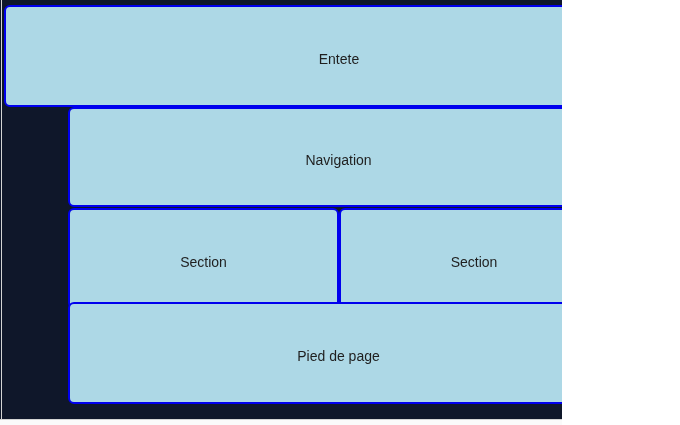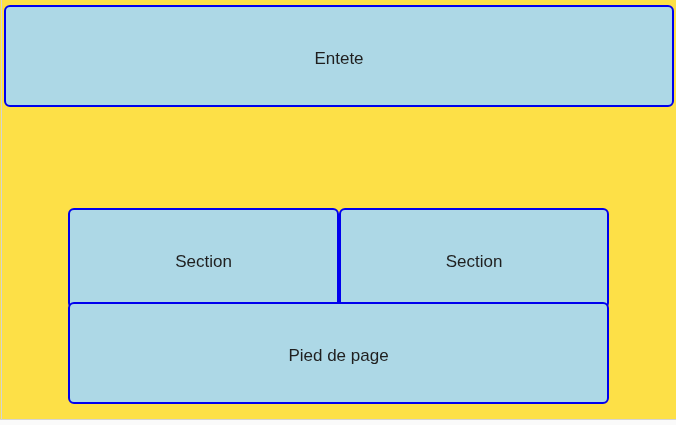--- a/index.html
+++ b/index.html
@@ -2,26 +2,26 @@
 <html style="--box-fill: #add8e6; --box-border: #0000ee; --text-color: #1f1f1f; --edge-color: #d4d4d4;"><head>
 <meta charset="utf-8">
 <style>
   html, body {
     margin: 0;
     padding: 0;
     background: #ffffff;
   }
   .viewport {
     position: relative;
-    width: 676px;
+    width: 562px;
     height: 425px;
-    background: #fde047;
+    background: #0f172a;
     overflow: hidden;
     font-family: "Liberation Sans", sans-serif;
-    font-size: 17px;
+    font-size: 14px;
     color: var(--text-color, #1f1f1f);
   }
   .box {
     position: absolute;
     box-sizing: border-box;
     background: var(--box-fill, #add8e6);
     border: 2px solid var(--box-border, #0000ee);
     border-radius: 6px;
     display: flex;
     align-items: center;
@@ -52,20 +52,23 @@
 </style>
 </head>
 <body style="background: rgb(255, 255, 255);">
 
 <div class="viewport">
 
   <header class="box" id="header-box">
     <span class="label">Entete</span>
   </header>
 
+  <nav class="box" id="nav-box">
+    <span class="label">Navigation</span>
+  </nav>
 
   <section class="box" id="section-left-box">
     <span class="label">Section</span>
   </section>
 
   <section class="box" id="section-right-box">
     <span class="label">Section</span>
   </section>
 
   <footer class="box" id="footer-box">

